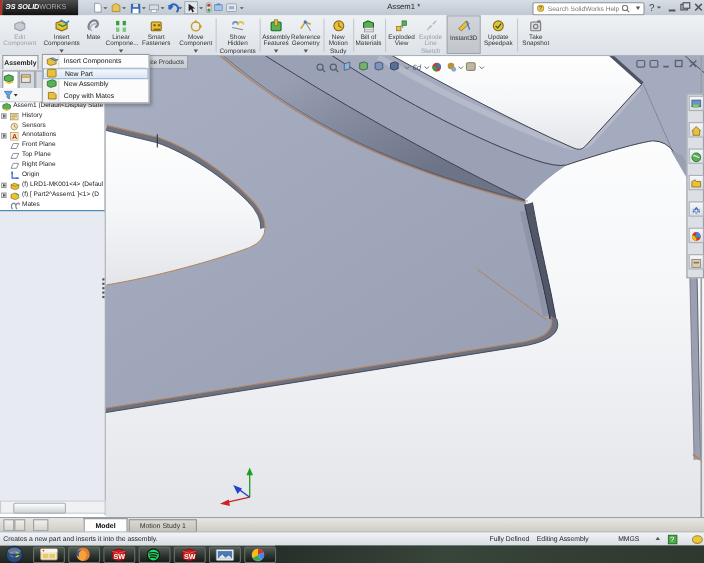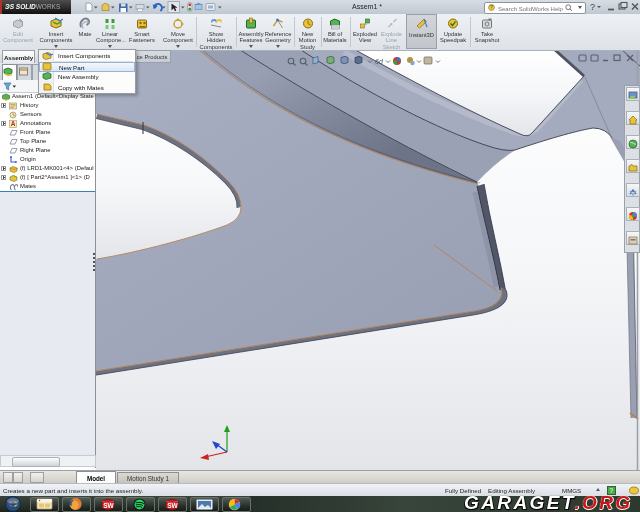--- a/index.html
+++ b/index.html
@@ -627,17 +627,14 @@
 
     <div class="tkbtn" style="left:222px"></div>
     <svg style="position:absolute;left:228px;top:2px" width="13" height="13" viewBox="0 0 13 13">
         <circle cx="6.5" cy="6.5" r="5.5" fill="#e8e8e8" stroke="#888" stroke-width="0.5"></circle>
         <path d="M6.5,1 a5.5,5.5 0 0 1 5,3.2 l-5,2.3 Z" fill="#d93025"></path>
         <path d="M11.5,4.2 a5.5,5.5 0 0 1 -2.2,6.8 l-2.8,-4.5 Z" fill="#4285f4"></path>
         <path d="M9.3,11 a5.5,5.5 0 0 1 -7.5,-2 l4.7,-2.5 Z" fill="#34a853"></path>
         <path d="M1.8,9 a5.5,5.5 0 0 1 4.7,-8 l0,5.5 Z" fill="#fbbc05"></path>
       </svg>
 
-    <div style="position:absolute;left:464px;top:-1.5px;width:174px;height:16px;font-style:italic;font-weight:bold;font-size:19px;line-height:15px;letter-spacing:2.4px;white-space:nowrap;font-family:'Liberation Sans',sans-serif;transform:scaleY(0.95);">
-      <span style="color:#fff;text-shadow:0 0 1px #000,1px 1px 1px #000,-1px 1px 0 #111;">GARAGET</span><span style="color:#cc1616;text-shadow:0 0 1px #fff,0 1px 0 #f8f8f8,1px 0 0 #fff;">.ORG</span>
-    </div>
   </div>
 </div>
 
 </body></html>

